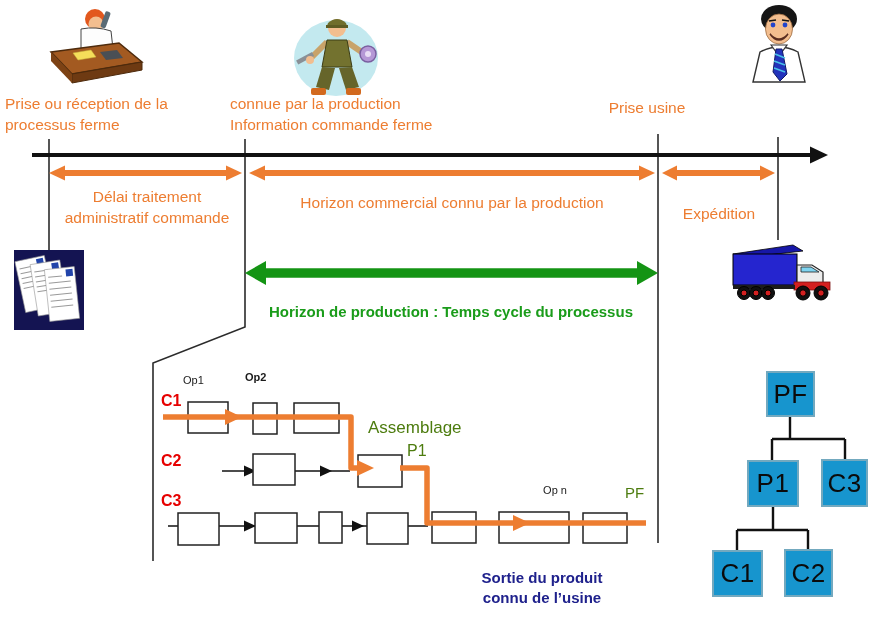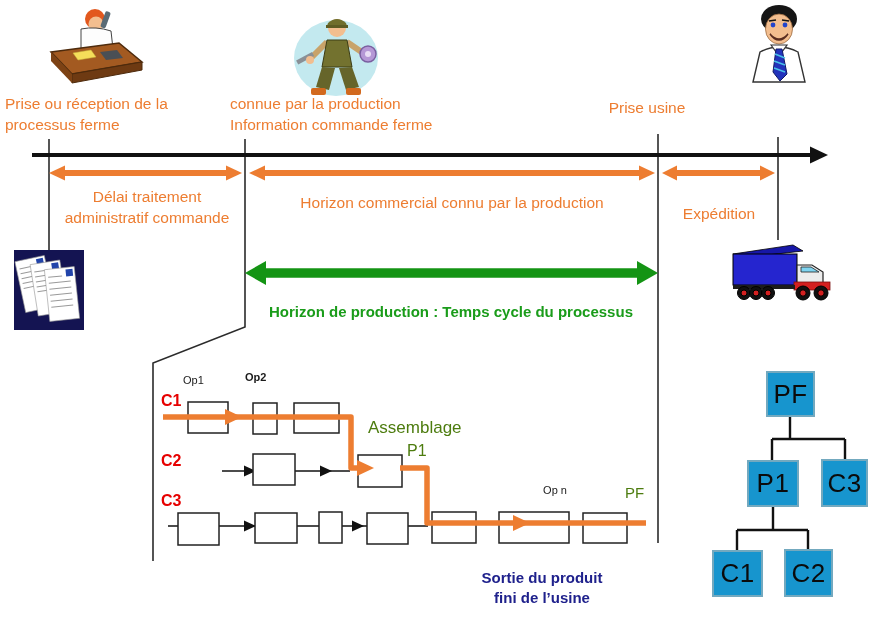--- a/index.html
+++ b/index.html
@@ -224,21 +224,21 @@
   <div class="lbl redlbl" style="left:161px;top:392px;">C1</div>
   <div class="lbl redlbl" style="left:161px;top:452px;">C2</div>
   <div class="lbl redlbl" style="left:161px;top:492px;">C3</div>
 
   <div class="lbl blacklbl" style="left:368px;top:418px;font-size:17px;">Assemblage</div>
   <div class="lbl blacklbl" style="left:407px;top:442px;font-size:16px;">P1</div>
 
 
   <div class="lbl navy center" style="left:542px;top:568px;">
     <div>Sortie du produit</div>
-    <div>fini de l’usine</div>
+    <div>connu de l’usine</div>
   </div>
 
   <div class="bom-box" style="left:766px;top:371px;width:49px;height:46px;">PF</div>
   <div class="bom-box" style="left:747px;top:460px;width:52px;height:47px;">P1</div>
   <div class="bom-box" style="left:821px;top:459px;width:47px;height:48px;">C3</div>
   <div class="bom-box" style="left:712px;top:550px;width:51px;height:47px;">C1</div>
   <div class="bom-box" style="left:784px;top:549px;width:49px;height:48px;">C2</div>
 
 </div>
 

